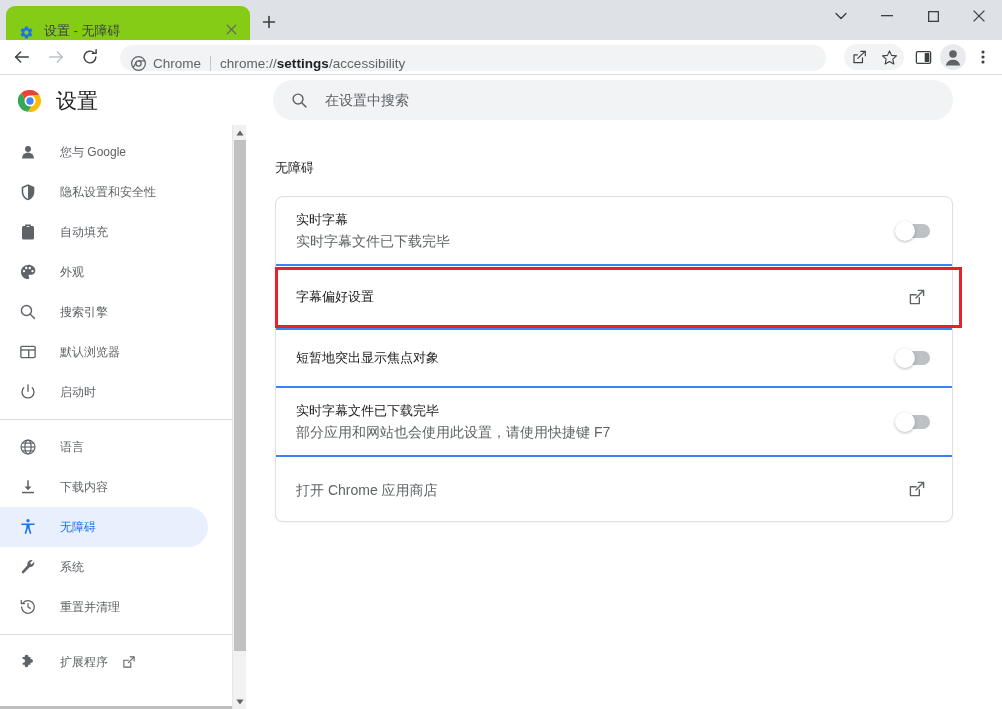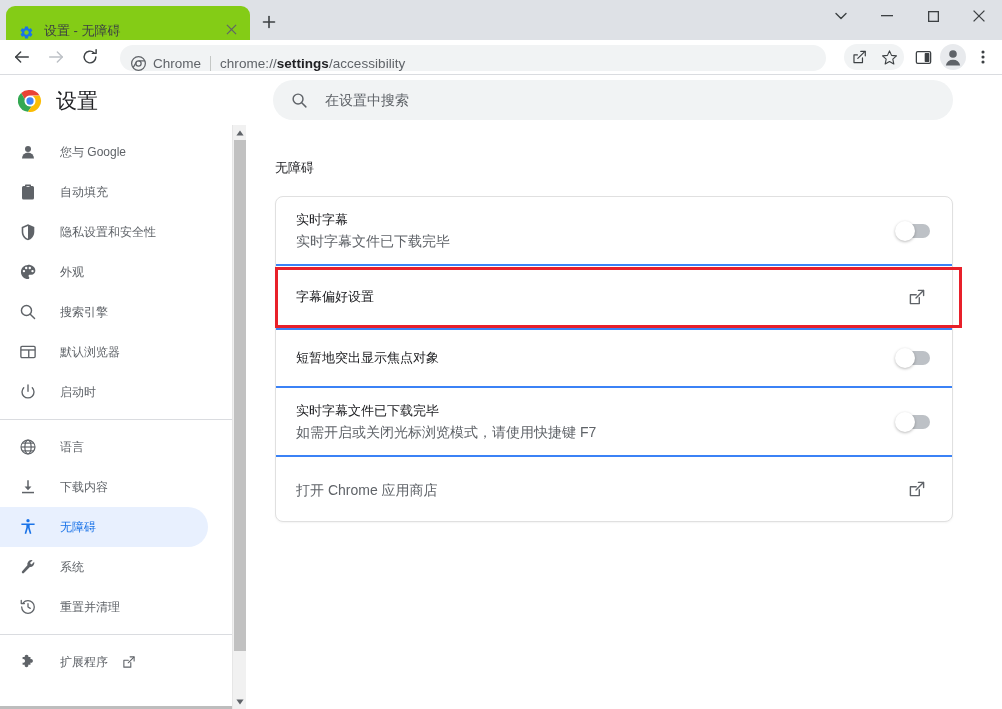--- a/index.html
+++ b/index.html
@@ -356,33 +356,33 @@
               <circle cx="12" cy="8" r="4"></circle>
               <path d="M4 20.5a8 8 0 0116 0z"></path>
             </svg>
         </span>
         <span class="nav-label">您与 Google</span>
       </div>
 
       <div class="nav-item">
         <span class="nav-icon">
           <svg width="18" height="18" viewBox="0 0 24 24" fill="#5f6368">
+            <path d="M12 1.8L3.6 5.3v6.2c0 5.3 3.6 10.2 8.4 11.4 4.8-1.2 8.4-6.1 8.4-11.4V5.3L12 1.8zm0 2.1v17c-3.5-1.2-6.3-5.2-6.3-9.4V6.7L12 3.9z"></path>
+          </svg>
+        </span>
+        <span class="nav-label">隐私设置和安全性</span>
+      </div>
+
+      <div class="nav-item">
+        <span class="nav-icon">
+          <svg width="18" height="18" viewBox="0 0 24 24" fill="#5f6368">
             <path d="M9 2h6a1 1 0 011 1v1h2a2 2 0 012 2v14a2 2 0 01-2 2H6a2 2 0 01-2-2V6a2 2 0 012-2h2V3a1 1 0 011-1zm1 2v1h4V4h-4zm-2 6h8v1.6H8V10zm0 3.4h8V15H8v-1.6zm0 3.4h5.5v1.6H8v-1.6z"></path>
           </svg>
         </span>
         <span class="nav-label">自动填充</span>
-      </div>
-
-      <div class="nav-item">
-        <span class="nav-icon">
-          <svg width="18" height="18" viewBox="0 0 24 24" fill="#5f6368">
-            <path d="M12 1.8L3.6 5.3v6.2c0 5.3 3.6 10.2 8.4 11.4 4.8-1.2 8.4-6.1 8.4-11.4V5.3L12 1.8zm0 2.1v17c-3.5-1.2-6.3-5.2-6.3-9.4V6.7L12 3.9z"></path>
-          </svg>
-        </span>
-        <span class="nav-label">隐私设置和安全性</span>
       </div>
 
       <div class="nav-item">
         <span class="nav-icon">
           <svg width="18" height="18" viewBox="0 0 24 24" fill="#5f6368">
             <path d="M12 2.5C6.8 2.5 2.6 6.7 2.6 11.9c0 5.3 4.2 9.5 9.4 9.5 1 0 1.7-.8 1.7-1.7 0-.5-.2-.9-.5-1.2-.3-.3-.5-.7-.5-1.1 0-1 .8-1.7 1.7-1.7h2c3 0 5.4-2.4 5.4-5.4 0-4.4-4.2-7.8-9.8-7.8zM6.6 12.4a1.6 1.6 0 110-3.2 1.6 1.6 0 010 3.2zm3-4.2a1.6 1.6 0 110-3.2 1.6 1.6 0 010 3.2zm4.8 0a1.6 1.6 0 110-3.2 1.6 1.6 0 010 3.2zm3.6 4.2a1.6 1.6 0 110-3.2 1.6 1.6 0 010 3.2z"></path>
           </svg>
         </span>
         <span class="nav-label">外观</span>
       </div>
@@ -546,21 +546,21 @@
           <div class="row-title">短暂地突出显示焦点对象</div>
         </div>
         <div class="toggle">
           <div class="knob"></div>
         </div>
       </div>
 
       <div class="row row-tall">
         <div class="row-text">
           <div class="row-title">实时字幕文件已下载完毕</div>
-          <div class="row-sub">如需开启或关闭光标浏览模式，请使用快捷键 F7</div>
+          <div class="row-sub">部分应用和网站也会使用此设置，请使用快捷键 F7</div>
         </div>
         <div class="toggle">
           <div class="knob"></div>
         </div>
       </div>
 
       <div class="row row-tall">
         <div class="row-text">
           <div class="row-sub">打开 Chrome 应用商店</div>
         </div>

